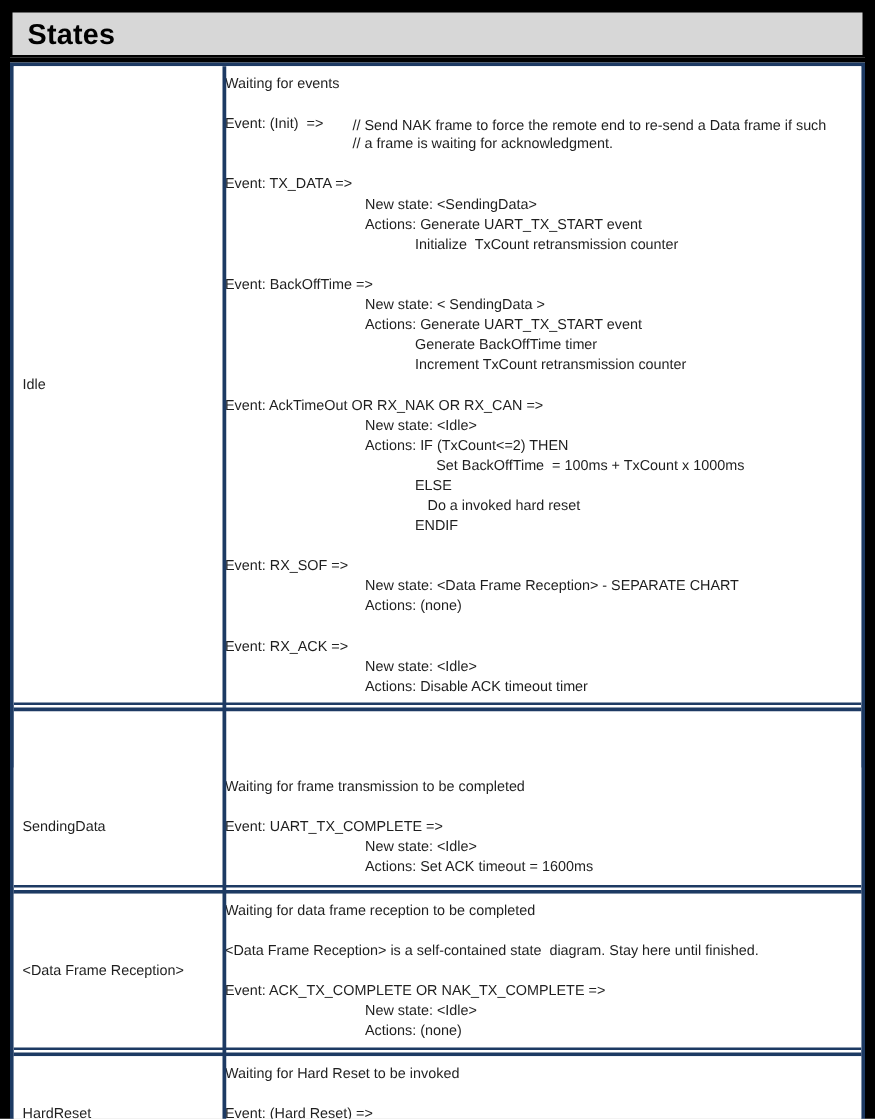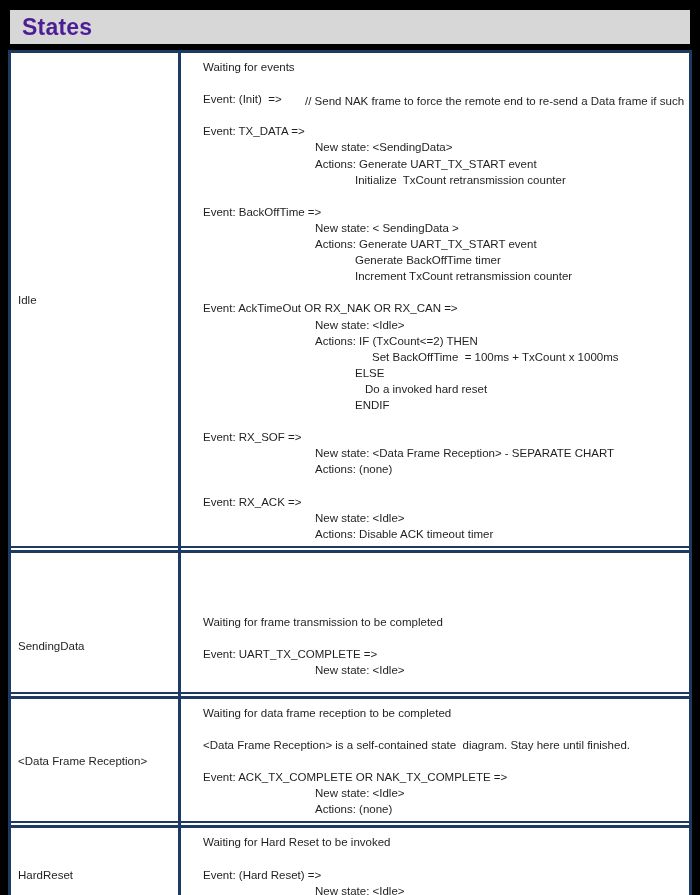--- a/index.html
+++ b/index.html
@@ -22,21 +22,21 @@
     border:2px solid #000;
     height:38px;
     display:flex;
     align-items:center;
     padding-left:12px;
     margin-bottom:4px;
   }
   .titlebar .title{
     font-size:23px;
     font-weight:bold;
-    color:#4c1d95;
+    color:#000000;
     letter-spacing:0.2px;
   }
   .stable{
     position:relative;
     background:var(--cell-bg);
     border:3px solid var(--navy-border);
   }
   .vdivider{
     position:absolute;
     top:0;bottom:0;
@@ -60,21 +60,21 @@
   .trow[data-row-index="1"]{min-height:96px;margin-top:45px;}
   .trow[data-row-index="3"]{min-height:86px;}
   .cell-left{
     width:167px;
     flex:0 0 167px;
     padding:6px 4px 4px 7px;
     font-size:11.5px;
   }
   .cell-right{
     flex:1;
-    padding:6px 6px 4px 25px;
+    padding:6px 6px 4px 2px;
     font-size:11.5px;
   }
   .state-name{white-space:pre;}
   .line{
     position:relative;
     height:16.1px;
     line-height:16.1px;
   }
   .ltext{white-space:pre;}
   .lcomment{
@@ -101,20 +101,21 @@
     <div class="vdivider"></div>
     <div id="rows-host">
         <div class="trow" data-row-index="0">
     <div class="cell-left">
       <span class="state-name">Idle</span>
     </div>
     <div class="cell-right">
             <div class="line i0"><span class="ltext">Waiting for events</span></div>
             <div class="line i0"><span class="ltext"> </span></div>
             <div class="line i0"><span class="ltext">Event: (Init)  =&gt;</span><span class="lcomment">// Send NAK frame to force the remote end to re-send a Data frame if such</span></div>
+            <div class="line ic"><span class="ltext">// a frame is waiting for acknowledgment.</span></div>
             <div class="line i0"><span class="ltext"> </span></div>
             <div class="line i0"><span class="ltext">Event: TX_DATA =&gt;</span></div>
             <div class="line i1"><span class="ltext">New state: &lt;SendingData&gt;</span></div>
             <div class="line i1"><span class="ltext">Actions: Generate UART_TX_START event</span></div>
             <div class="line i2"><span class="ltext">Initialize  TxCount retransmission counter</span></div>
             <div class="line i0"><span class="ltext"> </span></div>
             <div class="line i0"><span class="ltext">Event: BackOffTime =&gt;</span></div>
             <div class="line i1"><span class="ltext">New state: &lt; SendingData &gt;</span></div>
             <div class="line i1"><span class="ltext">Actions: Generate UART_TX_START event</span></div>
             <div class="line i2"><span class="ltext">Generate BackOffTime timer</span></div>
@@ -140,20 +141,21 @@
         <div class="rowsep"></div>
         <div class="trow" data-row-index="1">
     <div class="cell-left">
       <span class="state-name">SendingData</span>
     </div>
     <div class="cell-right">
             <div class="line i0"><span class="ltext">Waiting for frame transmission to be completed</span></div>
             <div class="line i0"><span class="ltext"> </span></div>
             <div class="line i0"><span class="ltext">Event: UART_TX_COMPLETE =&gt;</span></div>
             <div class="line i1"><span class="ltext">New state: &lt;Idle&gt;</span></div>
+            <div class="line i1"><span class="ltext">Actions: Set ACK timeout = 1600ms</span></div>
           </div>
   </div>
         <div class="rowsep"></div>
         <div class="trow" data-row-index="2">
     <div class="cell-left">
       <span class="state-name">&lt;Data Frame Reception&gt;</span>
     </div>
     <div class="cell-right">
             <div class="line i0"><span class="ltext">Waiting for data frame reception to be completed</span></div>
             <div class="line i0"><span class="ltext"> </span></div>

